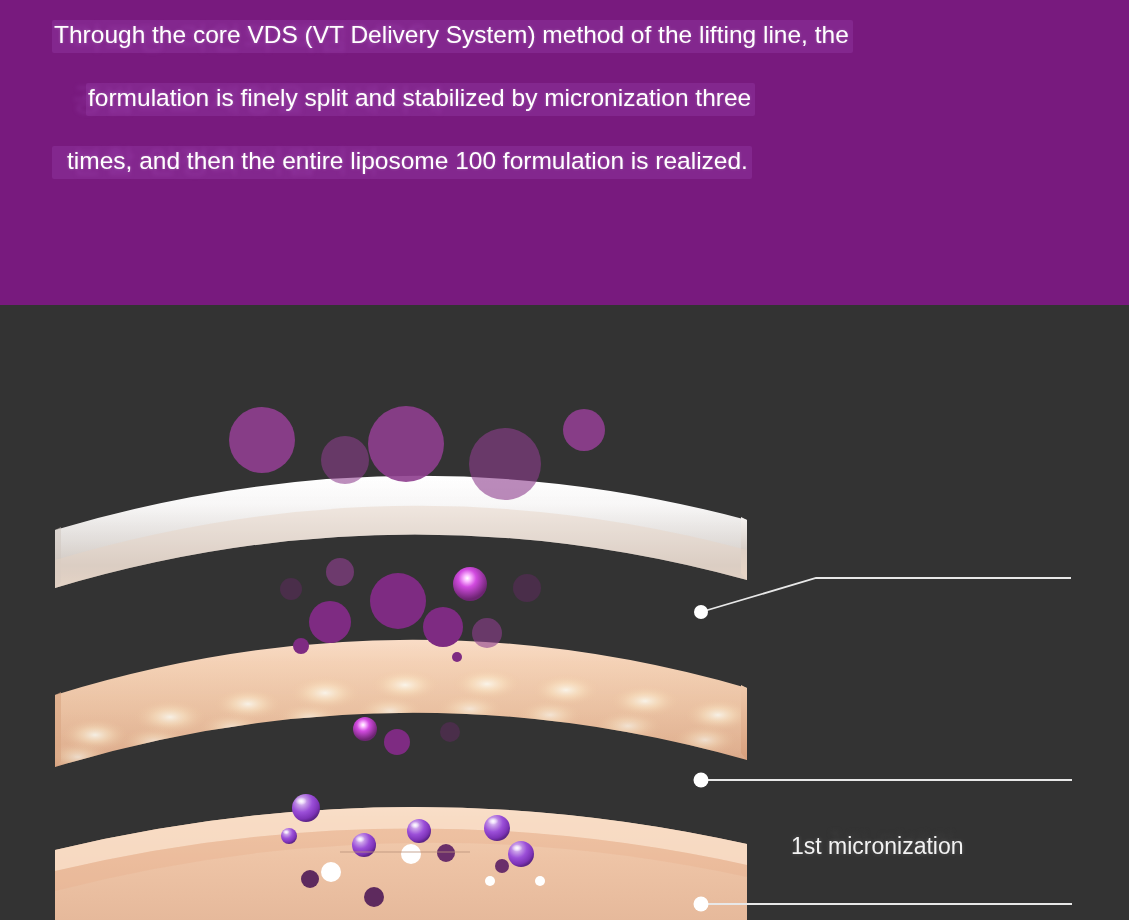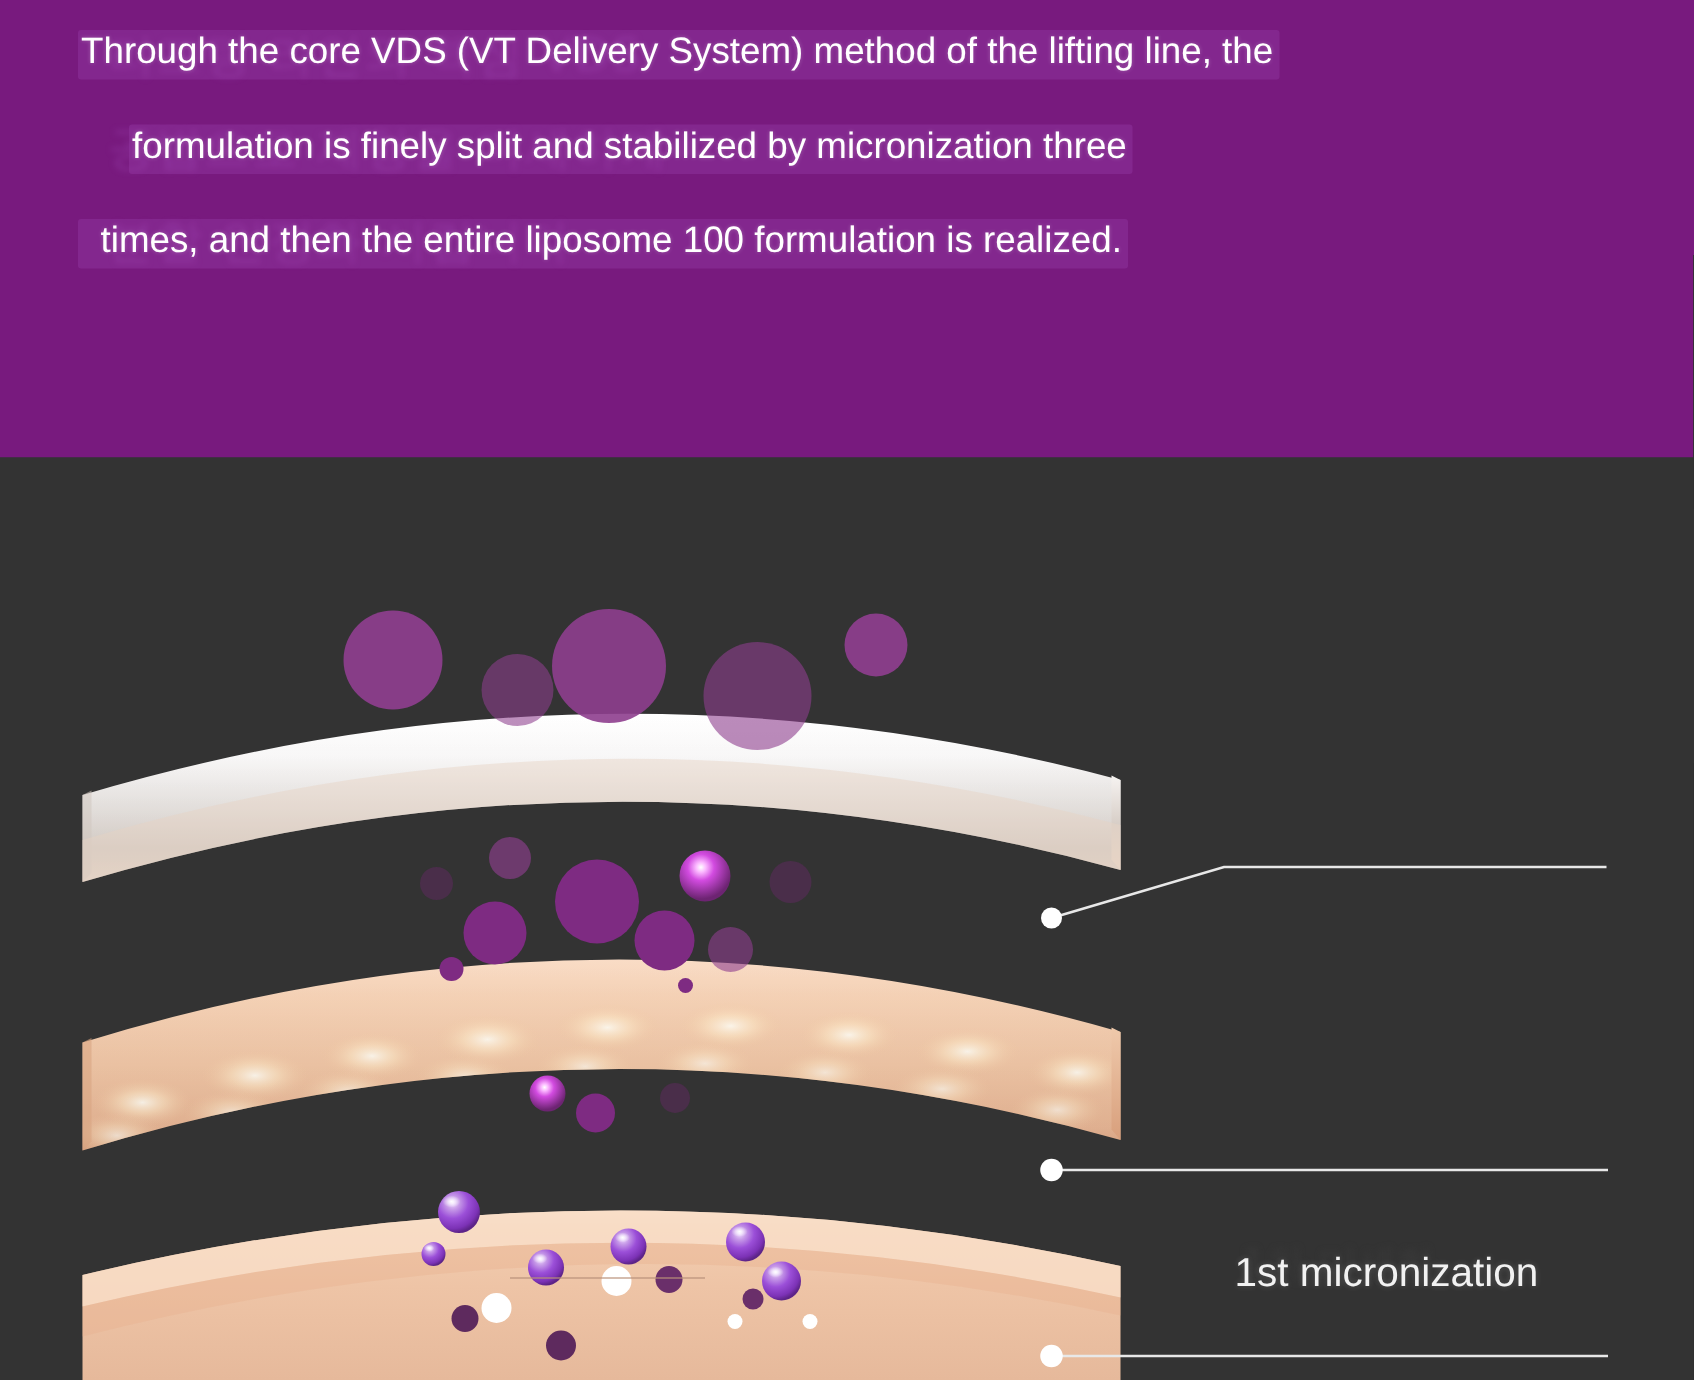--- a/index.html
+++ b/index.html
@@ -71,21 +71,21 @@
   }
   #stage-svg { position: absolute; left: 0; top: 0; }
 
   
   .callout-label {
     position: absolute;
     color: #f2f2f2;
     white-space: nowrap;
     text-shadow: 0 0 4px rgba(255,255,255,0.18);
   }
-  #label-1 { left: 823px; top: 528px; font-size: 27px; text-align: center; }
+  #label-1 { left: 791px; top: 528px; font-size: 23px; text-align: center; }
 
   
   .label-ghost {
     position: absolute;
     color: rgba(58,58,58,0.95);
     white-space: nowrap;
     filter: blur(2.2px);
     pointer-events: none;
     user-select: none;
     font-family: "DejaVu Sans", sans-serif;

